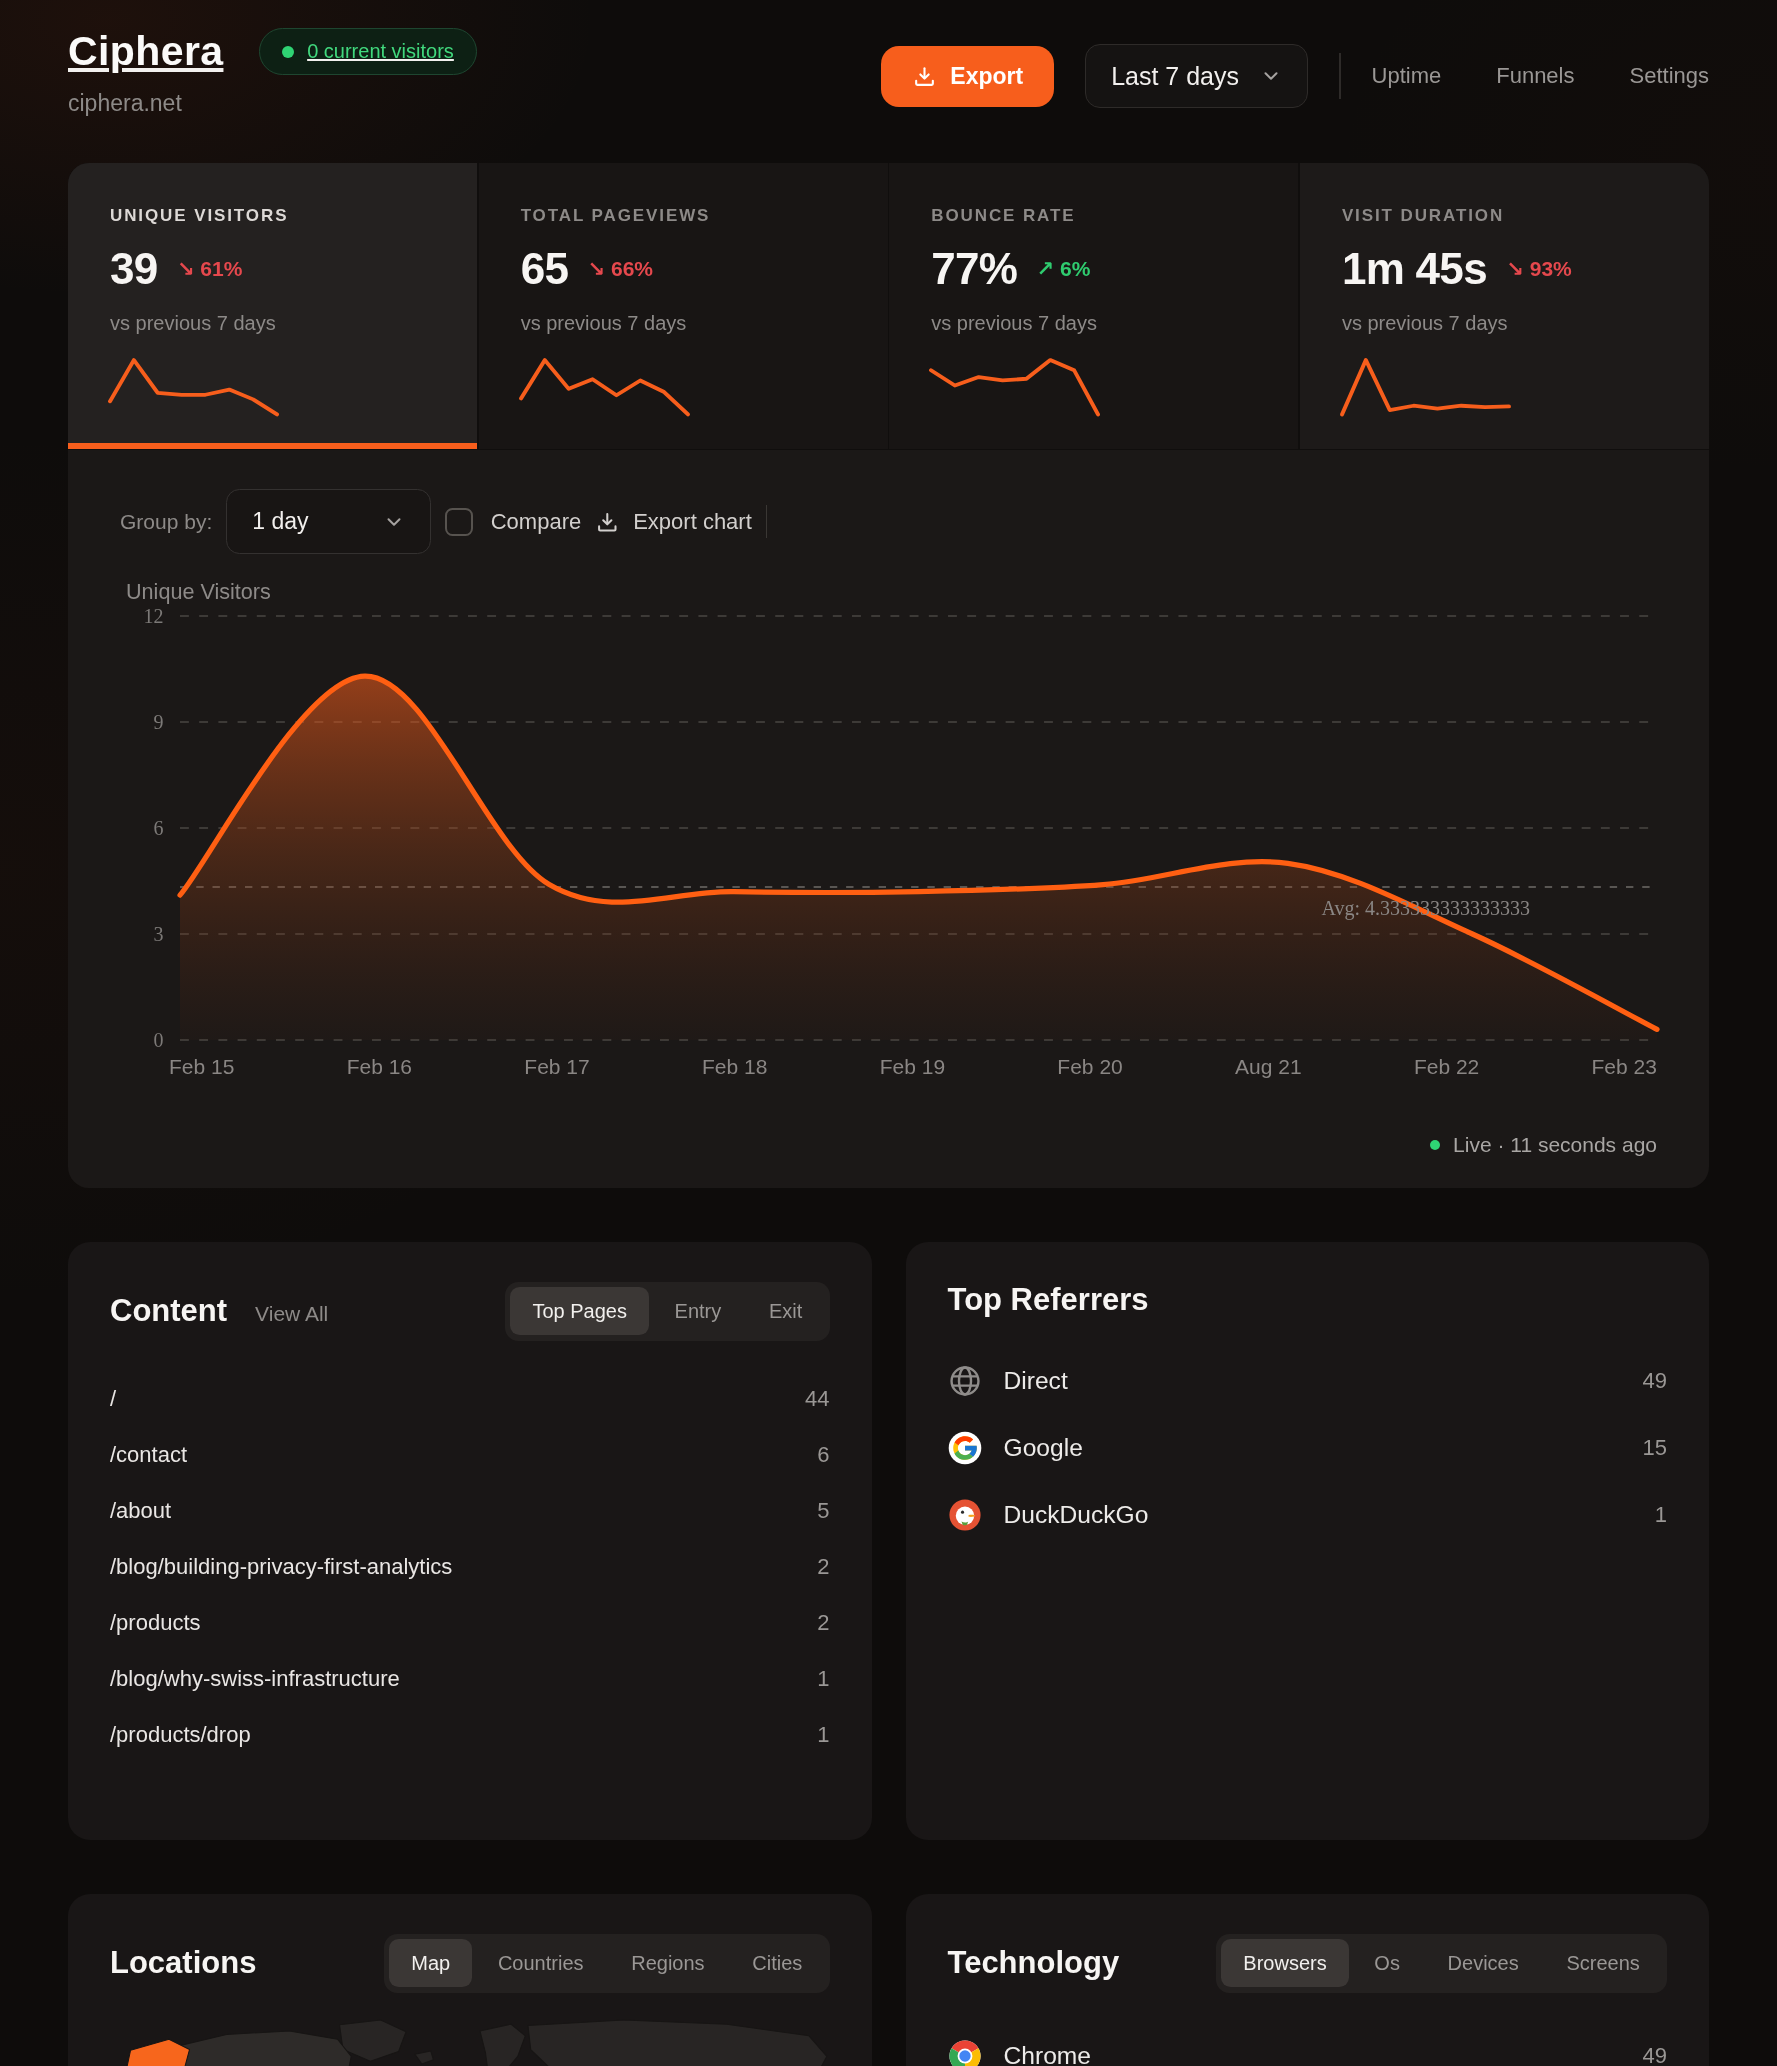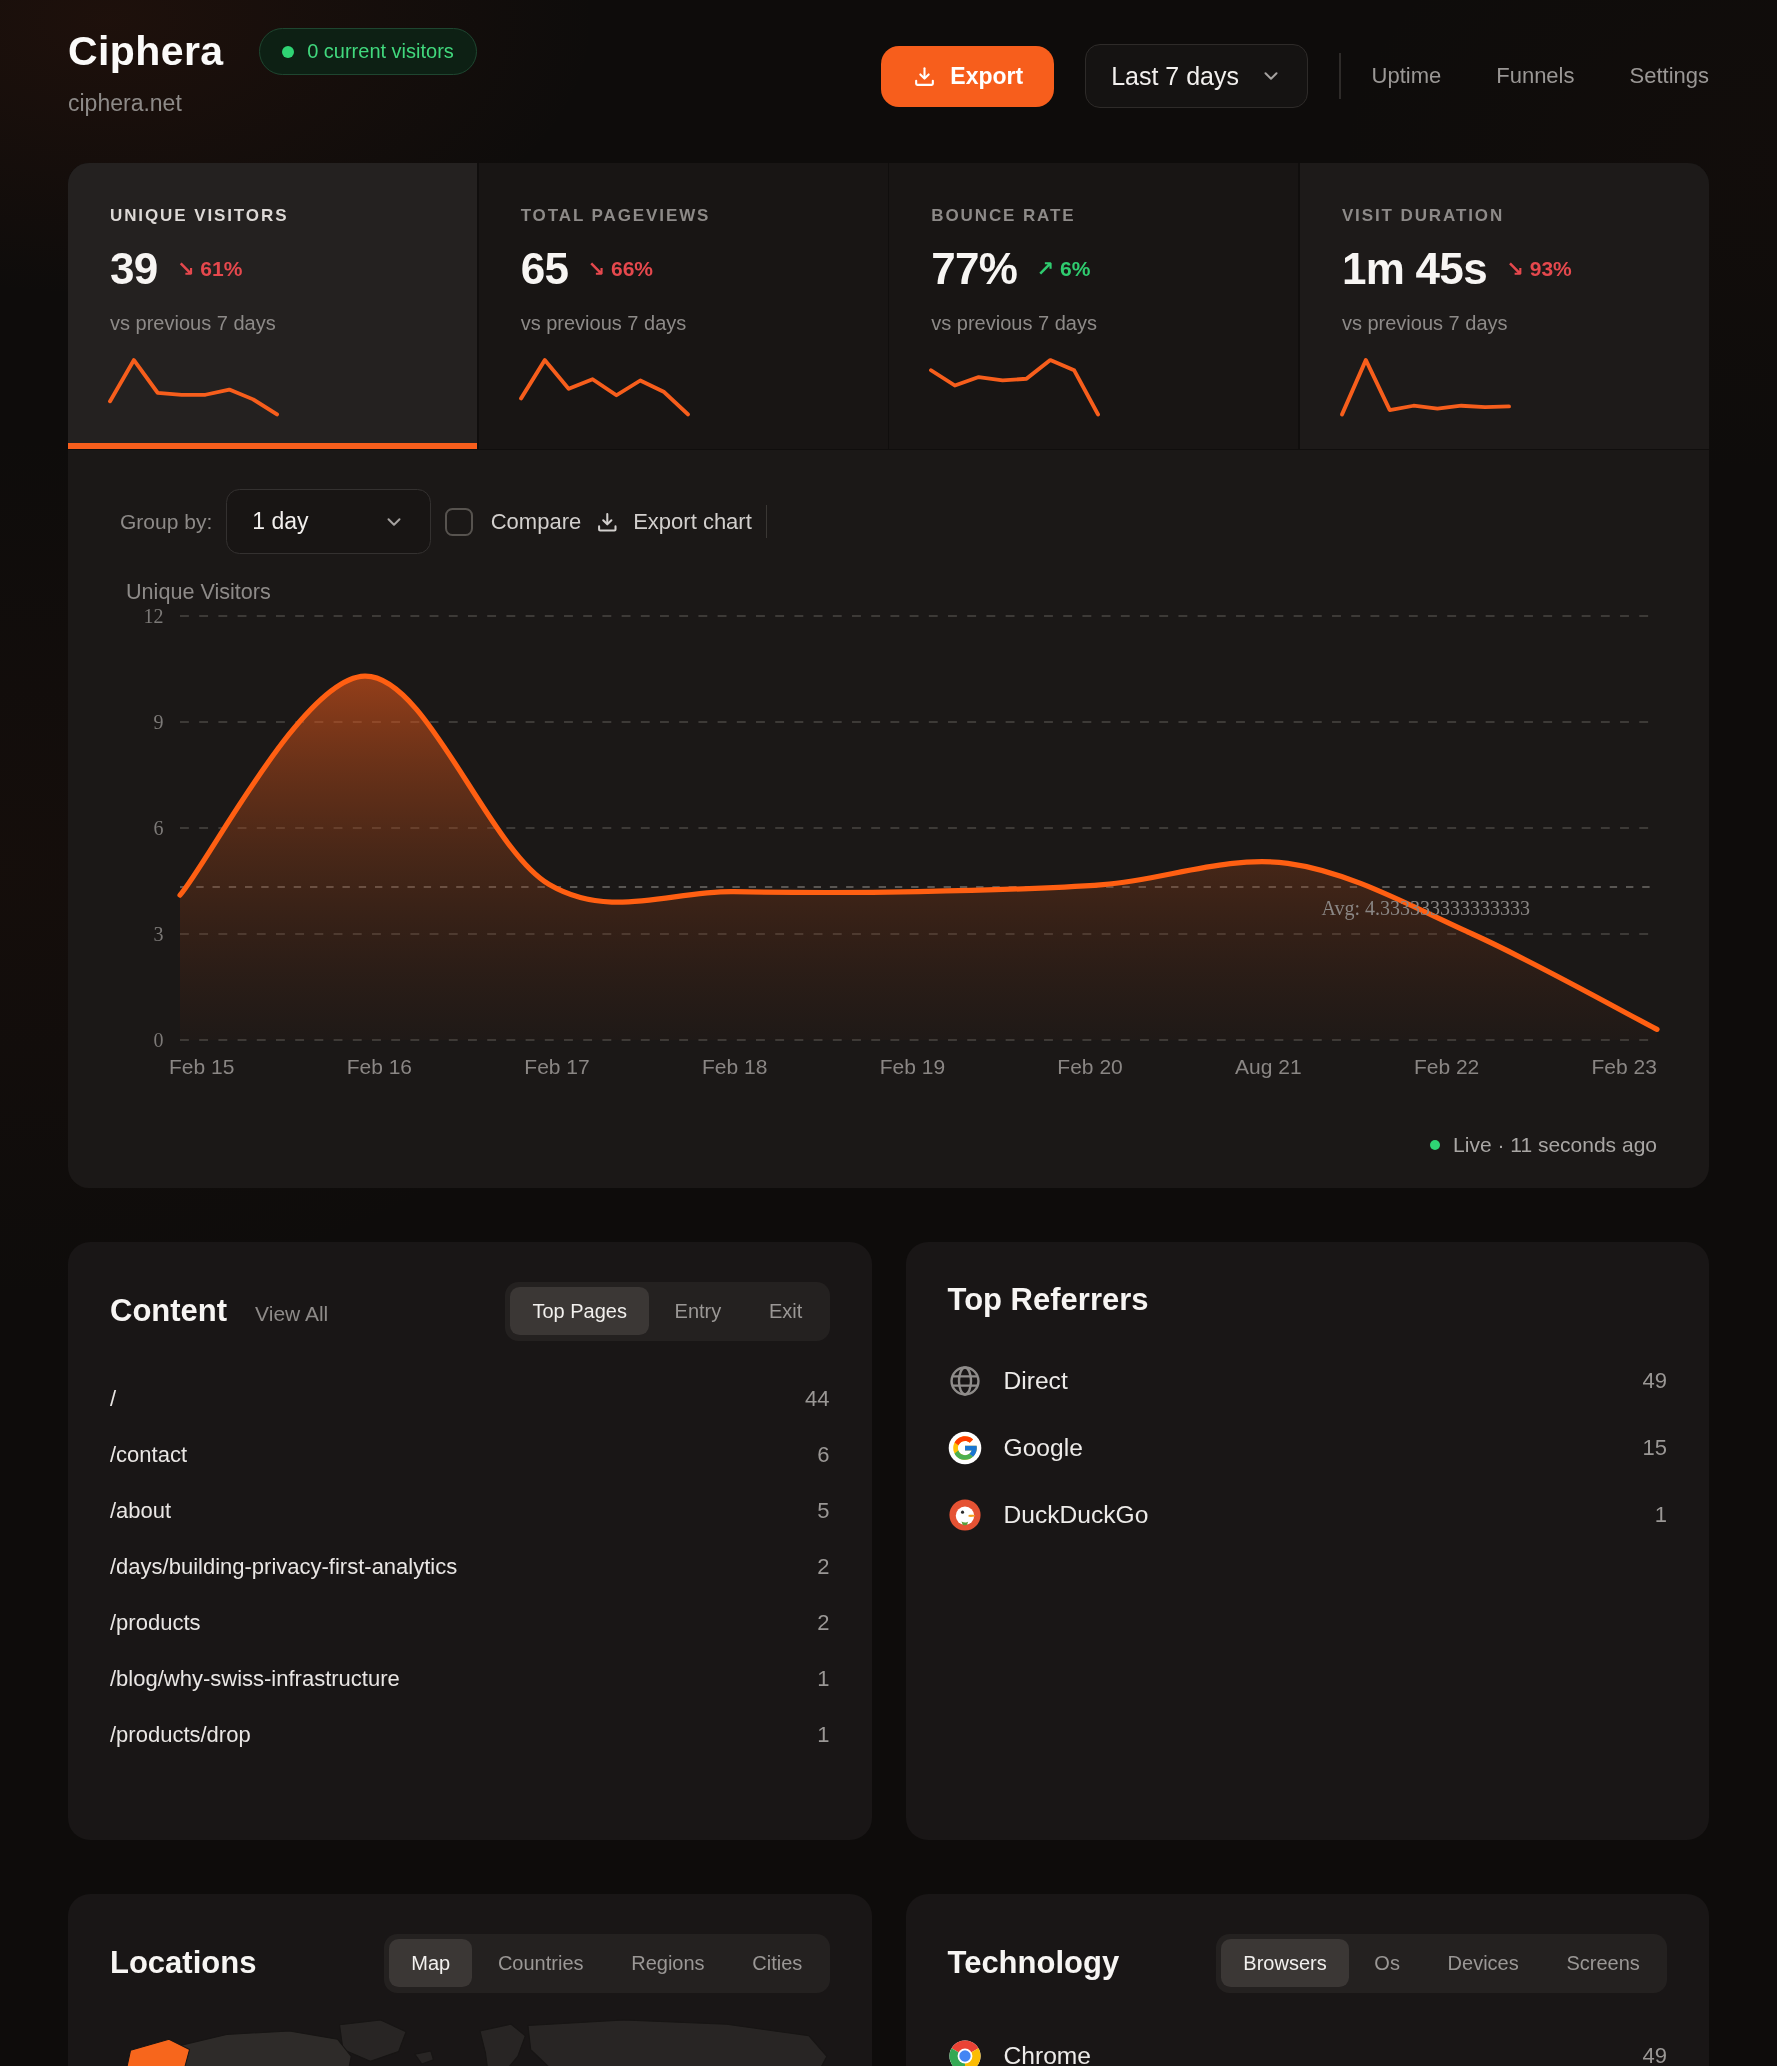--- a/index.html
+++ b/index.html
@@ -11,21 +11,21 @@
       radial-gradient(1042px 670px at 0% 42%, rgba(110,38,12,.07), transparent 65%),
       radial-gradient(744px 521px at 100% 8%, rgba(90,30,10,.05), transparent 60%),
       #0e0c0b;
     font-family:"Liberation Sans","DejaVu Sans",sans-serif;
     color:#f2f0ee;
   }
   button { font-family:inherit; cursor:pointer; }
 
   
   .topbar { display:flex; justify-content:space-between; align-items:flex-start; padding:28px 68px 0; }
-  .brand-row { display:flex; align-items:center; gap:36px; }
+  .brand-row { display:flex; align-items:center; gap:36px;text-decoration:underline; }
   .site-title { font-size:41px; font-weight:700; letter-spacing:0.4px; color:#fbfaf9; }
   .domain { margin-top:15px; color:#8d8a88; font-size:23px; }
   .badge { display:flex; align-items:center; gap:12.7px; background:#0d2014; border:1.5px solid #1e4630;
            border-radius:744px; padding:11px 22px; color:#41d87d; font-size:20px; }
   .dot { width:12px; height:12px; border-radius:50%; background:#2fd474; flex:none; }
   .top-actions { display:flex; align-items:center; gap:31px; margin-top:16.4px; }
   .btn-export { display:flex; align-items:center; gap:13.4px; background:#f75e1c; color:#fff; border:none;
                 border-radius:18px; padding:17px 31px; font-size:23px; font-weight:700; }
   .btn-export svg { width:25px; height:25px; }
   .dropdown { display:flex; align-items:center; gap:21px; background:#151312; border:1.5px solid #2e2b29;
@@ -278,21 +278,21 @@
           </div>
           <div class="content-row">
             <span class="path">/contact</span>
             <span class="count">6</span>
           </div>
           <div class="content-row">
             <span class="path">/about</span>
             <span class="count">5</span>
           </div>
           <div class="content-row">
-            <span class="path">/days/building-privacy-first-analytics</span>
+            <span class="path">/blog/building-privacy-first-analytics</span>
             <span class="count">2</span>
           </div>
           <div class="content-row">
             <span class="path">/products</span>
             <span class="count">2</span>
           </div>
           <div class="content-row">
             <span class="path">/blog/why-swiss-infrastructure</span>
             <span class="count">1</span>
           </div>

